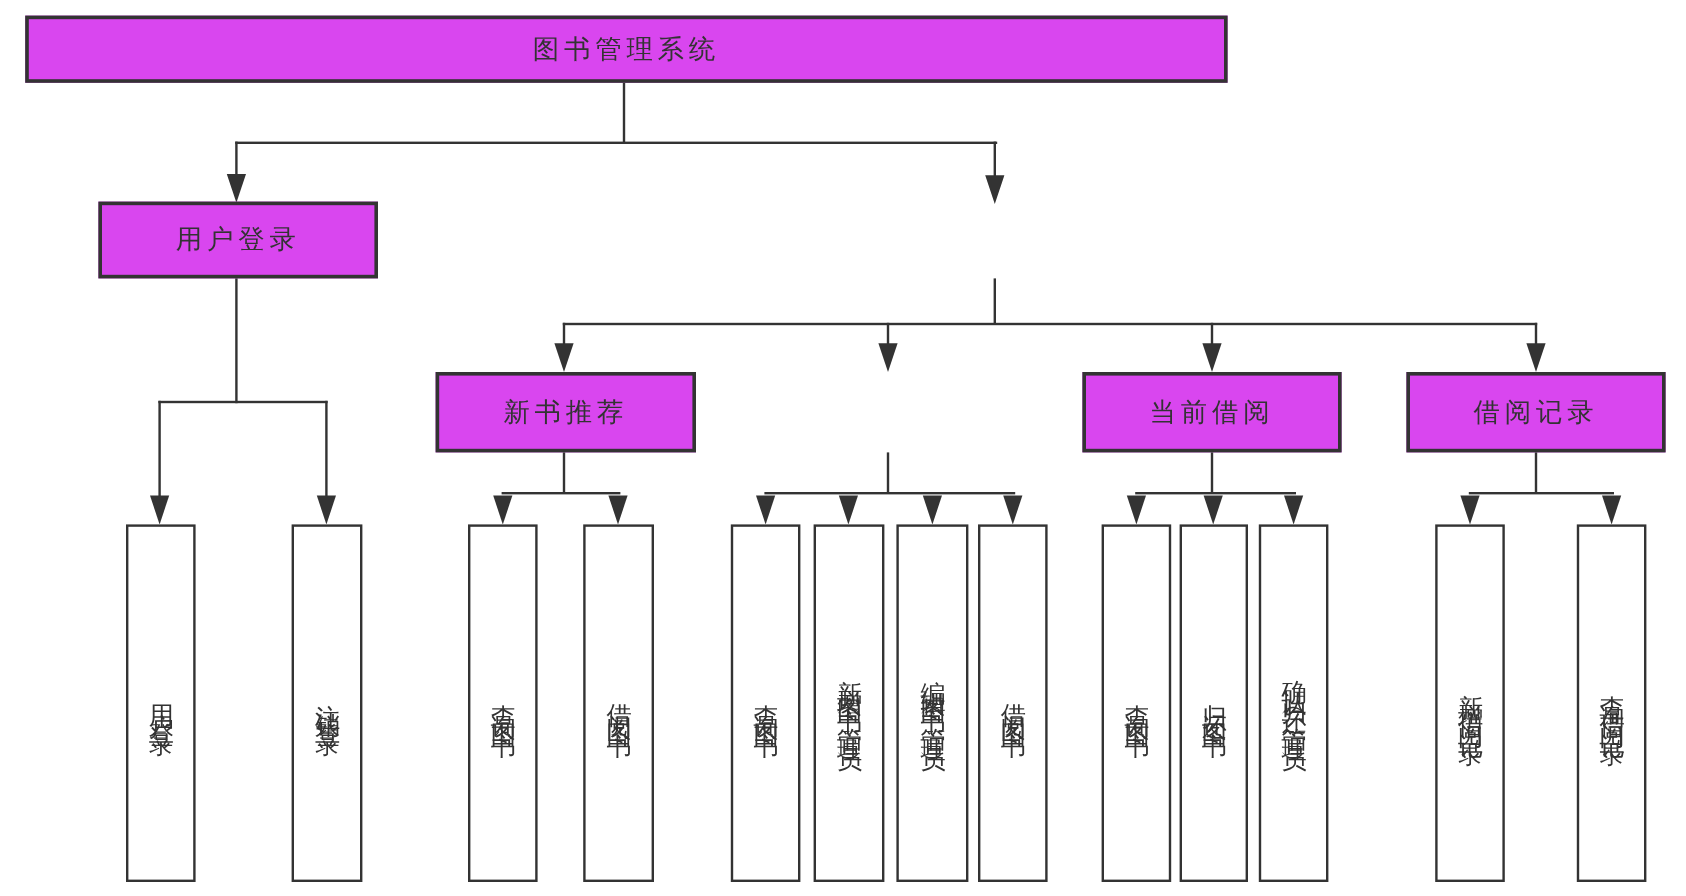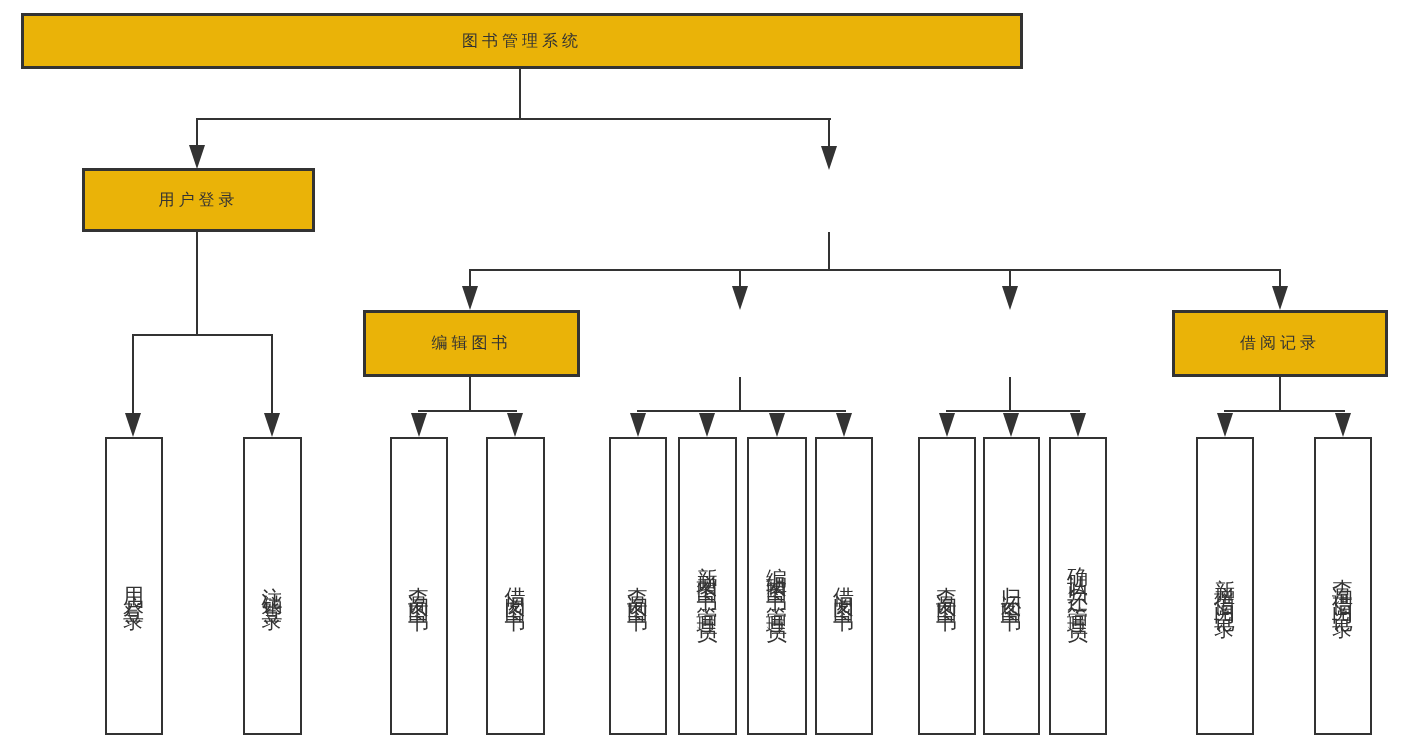--- a/index.html
+++ b/index.html
@@ -7,24 +7,24 @@
     --text:#333333;
     --wm:#b2b6ba;
     --bg:#ffffff;
   }
   html,body{margin:0;padding:0;background:var(--bg);}
   .canvas{
     position:relative;width:1405px;height:747px;background:var(--bg);
     overflow:hidden;font-family:"Liberation Sans",sans-serif;color:var(--text);
   }
   .node{
-    position:absolute;box-sizing:border-box;background:#eab308;
+    position:absolute;box-sizing:border-box;background:#d946ef;
     border:3px solid var(--line);
     display:flex;align-items:center;justify-content:center;
-    font-size:16px;letter-spacing:4px;white-space:nowrap;
+    font-size:22px;letter-spacing:4px;white-space:nowrap;
   }
   .vnode{
     position:absolute;box-sizing:border-box;background:#fff;
     border:2px solid var(--line);
     display:flex;align-items:center;justify-content:center;
     writing-mode:vertical-rl;text-orientation:mixed;
     font-size:21px;letter-spacing:8px;line-height:1;
   }
   .vl{position:absolute;width:2px;background:var(--line);}
   .hl{position:absolute;height:2px;background:var(--line);}
@@ -72,21 +72,24 @@
   <div class="vl" style="left:469px;top:269px;height:22px;"></div>
   <div class="arr" style="left:462px;top:286px;"></div>
   <div class="vl" style="left:739px;top:269px;height:22px;"></div>
   <div class="arr" style="left:732px;top:286px;"></div>
   <div class="vl" style="left:1009px;top:269px;height:22px;"></div>
   <div class="arr" style="left:1002px;top:286px;"></div>
   <div class="vl" style="left:1279px;top:269px;height:22px;"></div>
   <div class="arr" style="left:1272px;top:286px;"></div>
 
   <div class="node" style="left:363px;top:310px;width:217px;height:67px;">
-    <span>编辑图书</span>
+    <span>新书推荐</span>
+  </div>
+  <div class="node" style="left:902px;top:310px;width:216px;height:67px;">
+    <span>当前借阅</span>
   </div>
   <div class="node" style="left:1172px;top:310px;width:216px;height:67px;">
     <span>借阅记录</span>
   </div>
 
   <div class="vl" style="left:469px;top:377px;height:34px;"></div>
   <div class="hl" style="left:418px;top:410px;width:99px;"></div>
   <div class="arr" style="left:411px;top:413px;"></div>
   <div class="arr" style="left:507px;top:413px;"></div>
 

